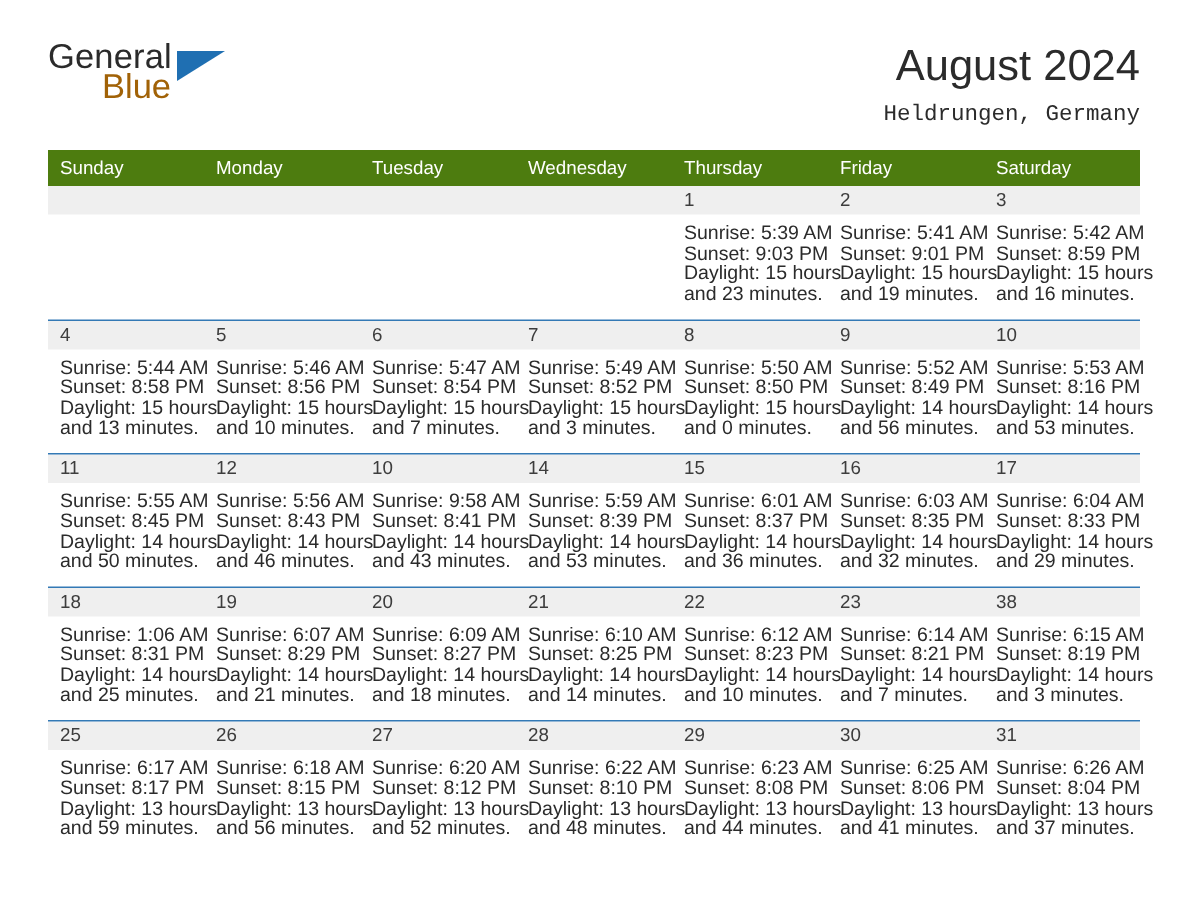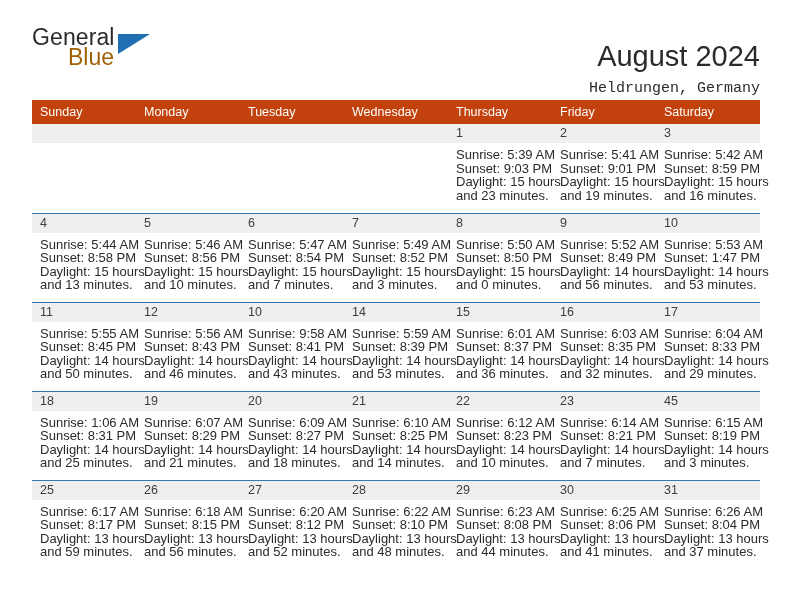--- a/index.html
+++ b/index.html
@@ -65,42 +65,41 @@
   .titles {
     text-align: right;
     padding-top: 2px;
   }
   .cal-title {
     font-size: 29px;
     font-weight: normal;
     color: #2b2b2b;
     line-height: 1.12;
     white-space: nowrap;
-    margin-top: 12px;
   }
   .cal-sub {
     font-size: 15px;
     color: #2b2b2b;
     margin-top: 8px;
     white-space: nowrap;
     font-family: Liberation Mono, monospace;
   }
 
   
   .cal-wrap {
     padding: 0 32px;
     box-sizing: border-box;
   }
   table.cal {
     border-collapse: collapse;
     table-layout: fixed;
     width: 728px;
   }
   table.cal th {
-    background: #c2410c;
+    background: #4d7c0f;
     color: #ffffff;
     font-weight: normal;
     font-size: 12.5px;
     text-align: left;
     padding: 5px 0 5px 8px;
     height: 21px;
     box-sizing: border-box;
   }
   table.cal td {
     vertical-align: top;
@@ -286,21 +285,21 @@
                 <div>Sunrise: 5:52 AM</div>
                 <div>Sunset: 8:49 PM</div>
                 <div>Daylight: 14 hours</div>
                 <div>and 56 minutes.</div>
               </div>
             </td>
             <td>
               <div class="daynum">10</div>
               <div class="info">
                 <div>Sunrise: 5:53 AM</div>
-                <div>Sunset: 1:47 PM</div>
+                <div>Sunset: 8:16 PM</div>
                 <div>Daylight: 14 hours</div>
                 <div>and 53 minutes.</div>
               </div>
             </td>
           </tr>
           <tr class="week">
             <td>
               <div class="daynum">11</div>
               <div class="info">
                 <div>Sunrise: 5:55 AM</div>
@@ -413,21 +412,21 @@
             <td>
               <div class="daynum">23</div>
               <div class="info">
                 <div>Sunrise: 6:14 AM</div>
                 <div>Sunset: 8:21 PM</div>
                 <div>Daylight: 14 hours</div>
                 <div>and 7 minutes.</div>
               </div>
             </td>
             <td>
-              <div class="daynum">45</div>
+              <div class="daynum">38</div>
               <div class="info">
                 <div>Sunrise: 6:15 AM</div>
                 <div>Sunset: 8:19 PM</div>
                 <div>Daylight: 14 hours</div>
                 <div>and 3 minutes.</div>
               </div>
             </td>
           </tr>
           <tr class="week">
             <td>

